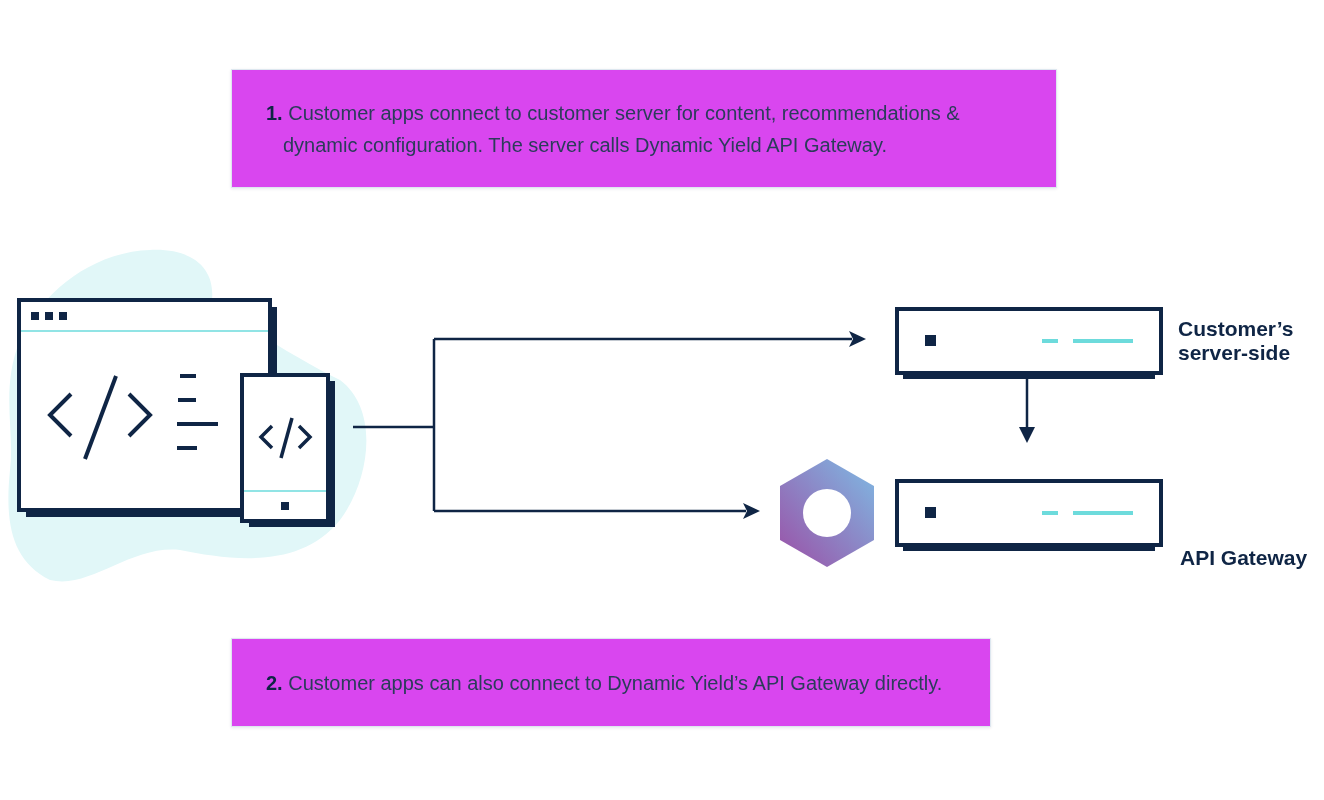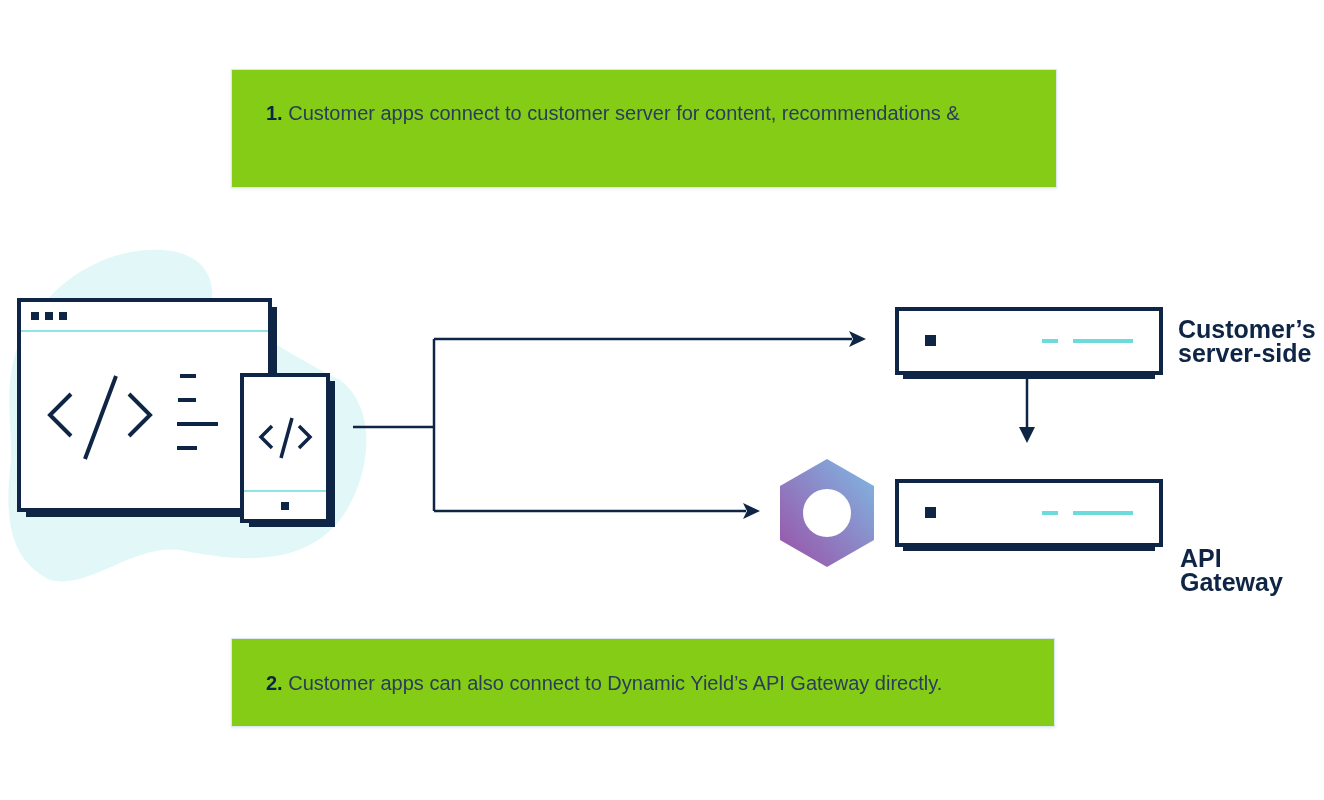--- a/index.html
+++ b/index.html
@@ -1,38 +1,39 @@
 <!DOCTYPE html>
 <html><head>
 <meta charset="utf-8">
 <style>
   html, body { margin: 0; padding: 0; background: #ffffff; }
   body { width: 1324px; height: 800px; position: relative; overflow: hidden;
          font-family: "Liberation Sans", "DejaVu Sans", sans-serif; color: #1d2e4a; }
-  .caption-box { position: absolute; background: #84cc16; border: 1px solid #dde7ef;
+  .caption-box { position: absolute; background: #d946ef; border: 1px solid #dde7ef;
                  box-shadow: 0 1px 3px rgba(20,40,80,0.10); box-sizing: border-box; }
   .caption-box p { margin: 0; font-size: 20px; line-height: 32px; color: #2b3c5a; }
   .caption-box .num { font-weight: bold; color: #0f2545; }
   #cap1 { left: 231px; top: 69px; width: 826px; height: 119px; padding: 95px 0 0 0; }
   #cap1 p { position: absolute; left: 34px; top: 27px; width: 760px; }
   #cap1 .line2 { padding-left: 17px; }
-  #cap2 { left: 231px; top: 638px; width: 824px; height: 89px; }
+  #cap2 { left: 231px; top: 638px; width: 760px; height: 89px; }
   #cap2 p { position: absolute; left: 34px; top: 28px; }
   svg#diagram { position: absolute; left: 0; top: 0; }
-  .node-label { position: absolute; font-size: 25px; font-weight: bold; line-height: 24px; color: #0f2545; }
+  .node-label { position: absolute; font-size: 21px; font-weight: bold; line-height: 24px; color: #0f2545; }
   #label-server { left: 1178px; top: 317px; }
   #label-gateway { left: 1180px; top: 502px; margin-top: 44px; }
 </style>
 </head>
 <body>
 
 <div id="cap1" class="caption-box">
   <p>
     <span class="num">1.</span>
     <span>Customer apps connect to customer server for content, recommendations &amp;</span><br>
+    <span class="line2">dynamic configuration. The server calls Dynamic Yield API Gateway.</span>
   </p>
 </div>
 
 <svg id="diagram" width="1324" height="800" viewBox="0 0 1324 800">
   <defs>
     <linearGradient id="dyGrad" x1="0" y1="1" x2="1" y2="0">
       <stop offset="0" stop-color="#9b4fa6"></stop>
       <stop offset="1" stop-color="#7ebbe4"></stop>
     </linearGradient>
     <clipPath id="logoCircle">

